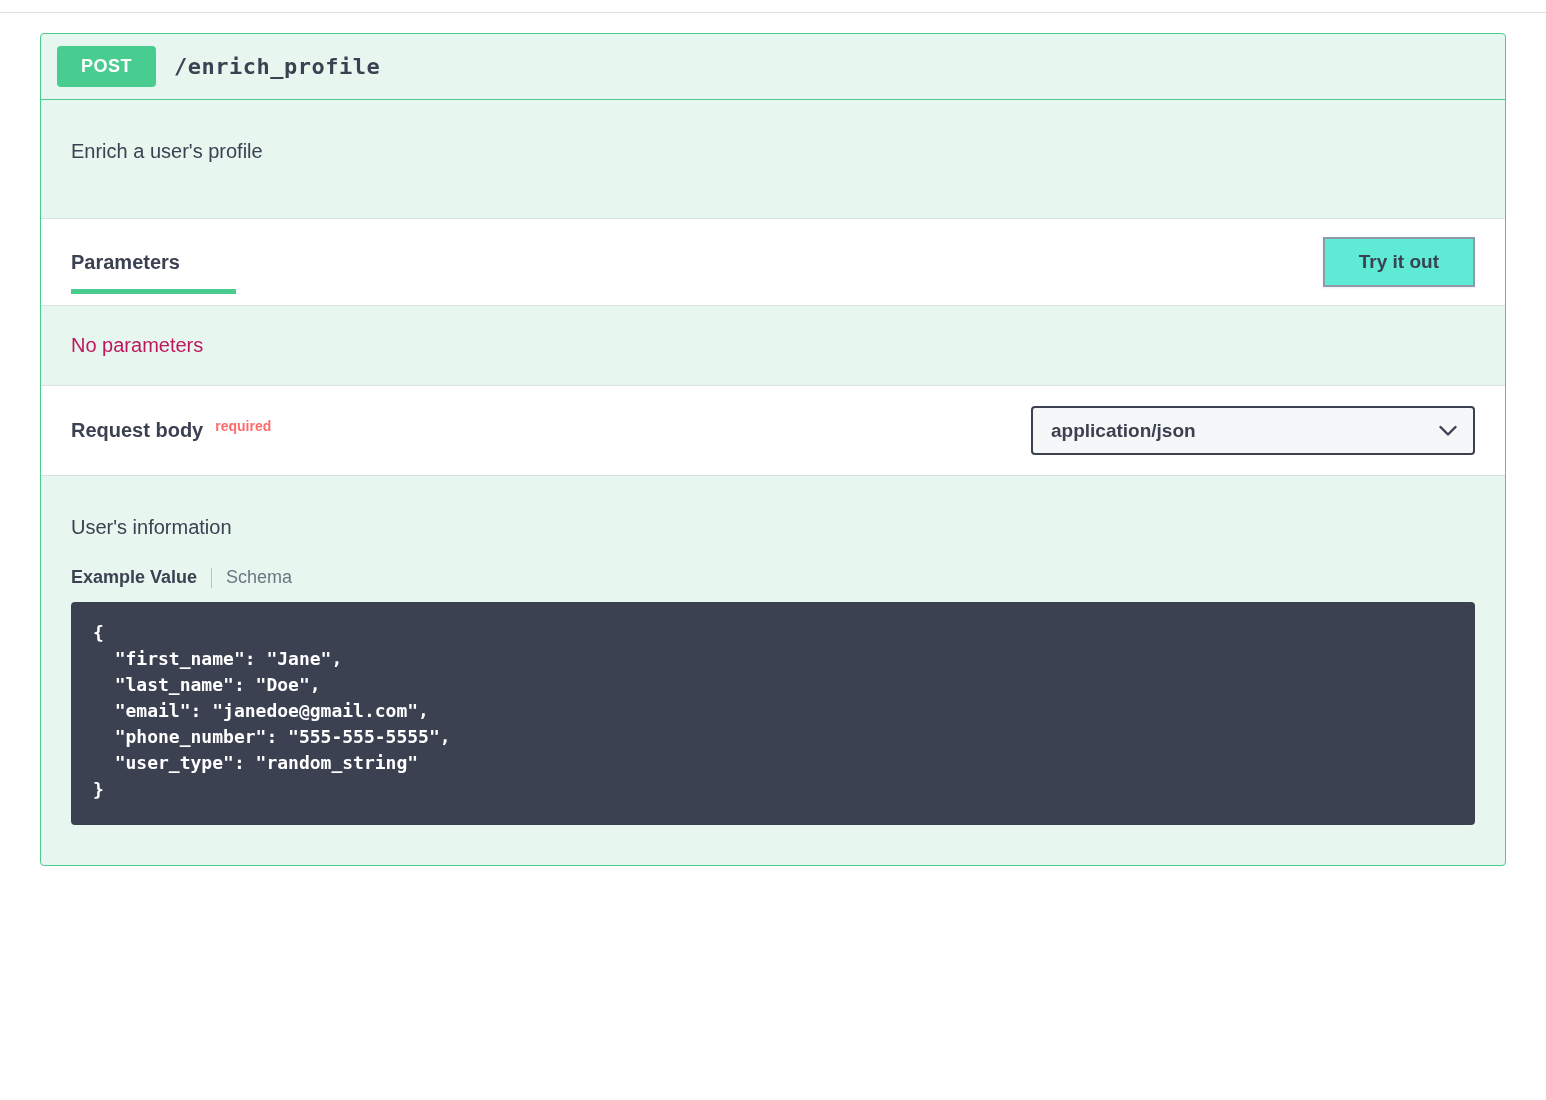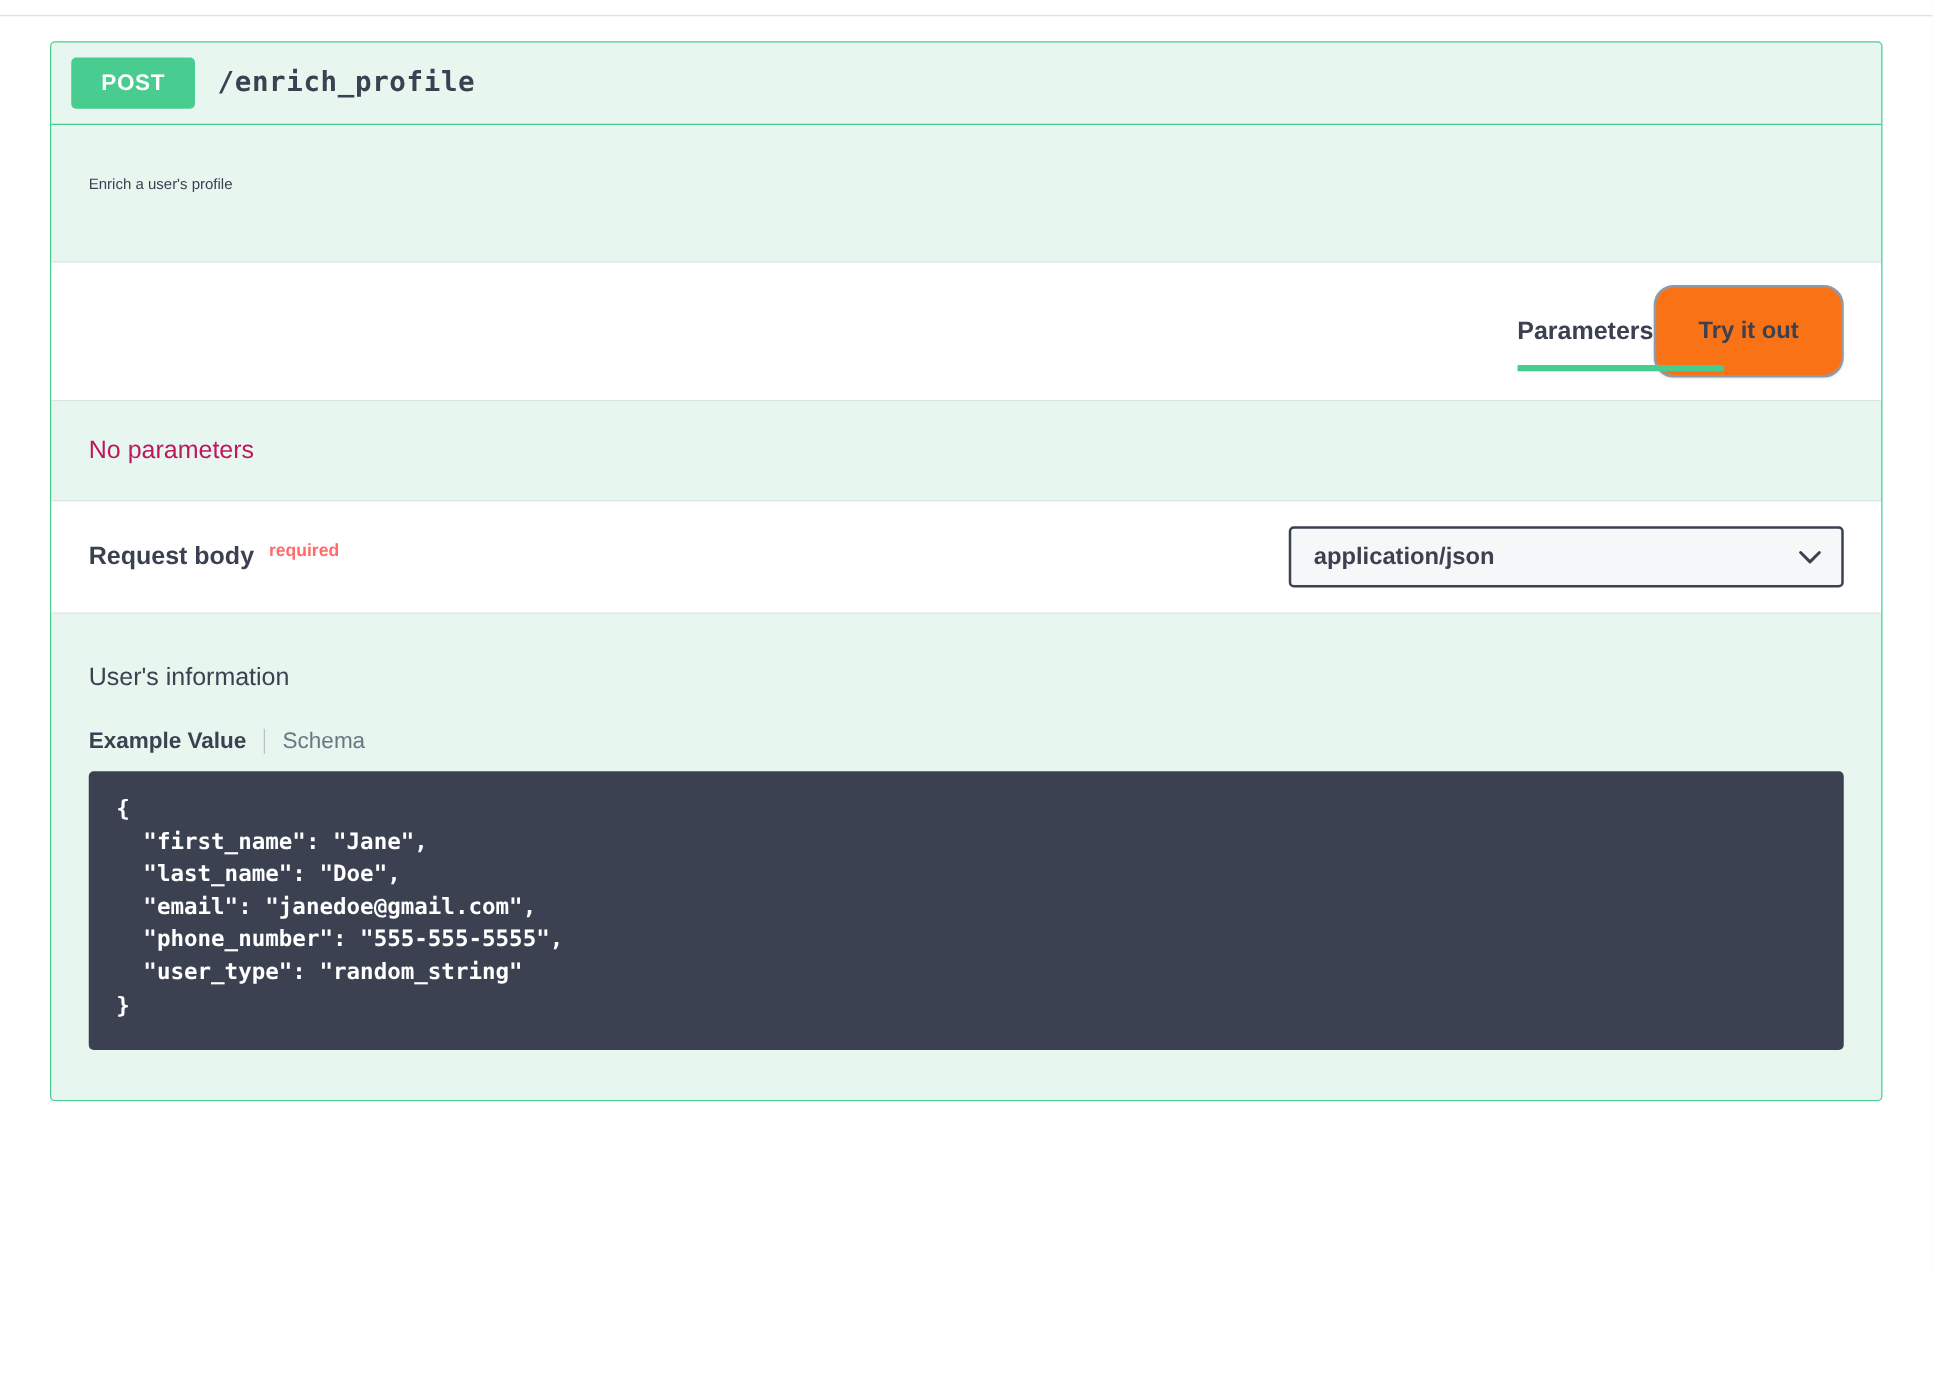--- a/index.html
+++ b/index.html
@@ -43,54 +43,54 @@
       font-family: "SFMono-Regular", Menlo, Consolas, monospace;
       font-size: 22px;
       font-weight: 600;
       color: #3b4151;
       letter-spacing: 0.5px;
       text-align: right;
     }
     .description-block {
       padding: 40px 30px 55px 30px;
       color: #3b4151;
-      font-size: 12px;
+      font-size: 20px;
     }
     .section-bar {
       background: #fff;
       display: flex;
       align-items: center;
-      justify-content: flex-end;
+      justify-content: space-between;
       padding: 18px 30px;
       border-top: 1px solid #d9e4df;
       border-bottom: 1px solid #d9e4df;
       position: relative;
     }
     .section-title {
       font-size: 20px;
       font-weight: 700;
       color: #3b4151;
       position: relative;
     }
     .tab-underline {
       position: absolute;
       left: 0;
       bottom: -20px;
       height: 5px;
       width: 165px;
       background: #49cc90;
     }
     .try-btn {
-      background: #f97316;
+      background: #5eead4;
       border: 2px solid #8f9aa8;
-      border-radius: 16px;
+      border-radius: 0;
       font-size: 19px;
       font-weight: 700;
       color: #3b4151;
-      padding: 24px 34px;
+      padding: 12px 34px;
       cursor: pointer;
       box-shadow: 0 1px 2px rgba(0,0,0,0.08);
     }
     .no-params {
       padding: 28px 30px;
       color: #be185d;
       font-size: 20px;
     }
     .request-body-bar {
       background: #fff;

